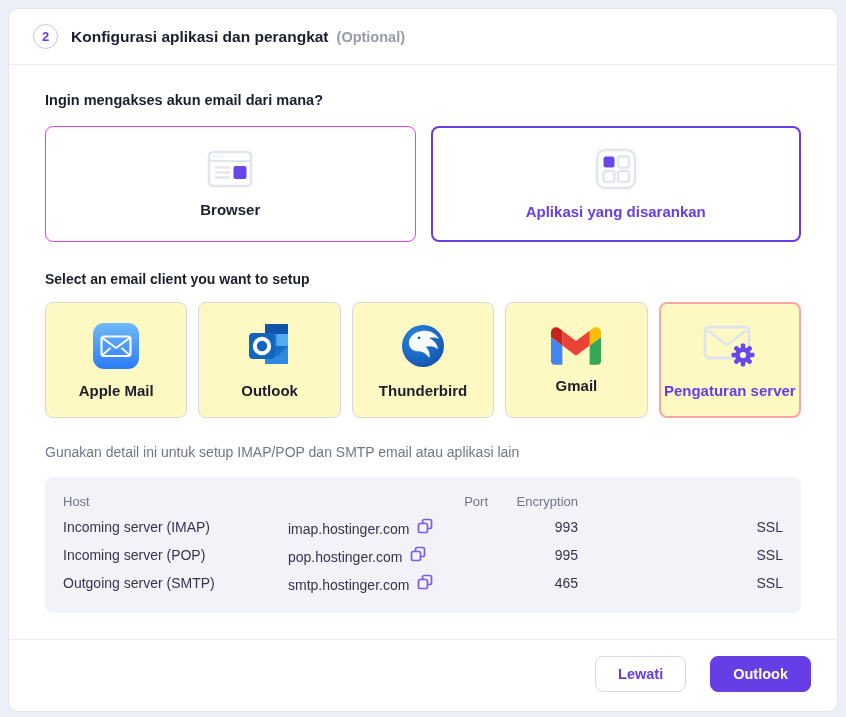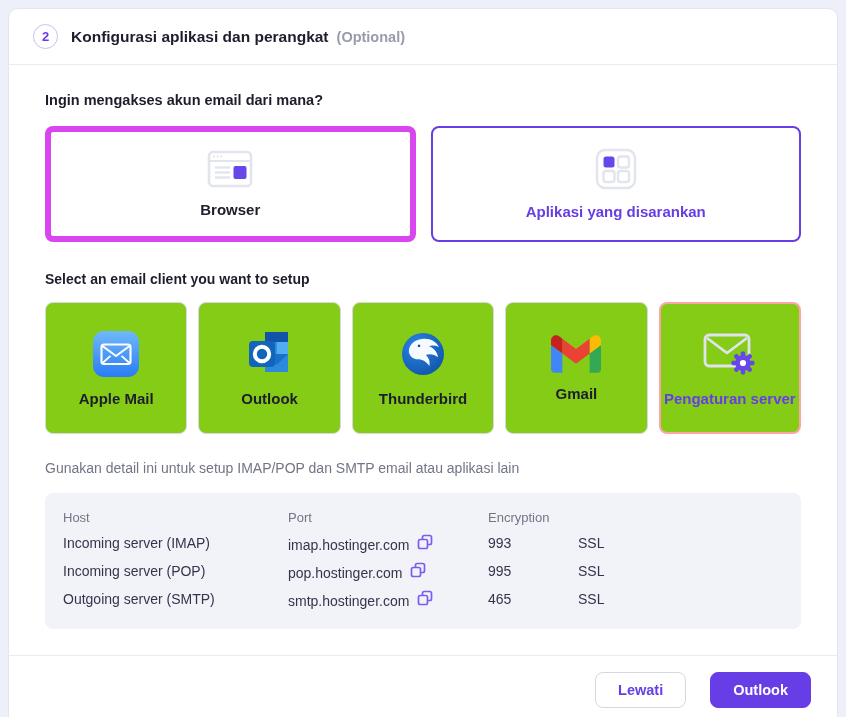--- a/index.html
+++ b/index.html
@@ -31,33 +31,33 @@
     flex: 0 0 auto;
   }
   .hdr-title { font-size: 15.5px; font-weight: bold; color: #1d1e2c; }
   .hdr-optional { font-size: 14.5px; font-weight: bold; color: #989caa; margin-left: -5px; }
   .divider { border-top: 1px solid #e9eaf3; }
   
   .content { padding: 27px 36px 26px 36px; flex: 1; }
   .question { font-size: 14.5px; font-weight: bold; margin-bottom: 18px; }
   .big-grid { display: grid; grid-template-columns: 1fr 1fr; gap: 15px; }
   .opt-card {
-    height: 116px; border: 6px solid #d946ef; border-radius: 8px;
+    height: 116px; border: 1px solid #d946ef; border-radius: 8px;
     background: #fff; cursor: pointer;
     display: flex; flex-direction: column; align-items: center; justify-content: center;
     gap: 13px;
   }
   .opt-card.selected { border: 2px solid #673de6; }
   .opt-label { font-size: 15px; font-weight: bold; color: #1d1e2c; }
   .opt-card.selected .opt-label { color: #673de6; }
   .section-label { font-size: 14px; font-weight: bold; margin: 29px 0 0 0; }
   .client-grid { display: grid; grid-template-columns: repeat(5, 1fr); gap: 11px; margin-top: 15px; }
   .client-card {
-    height: 132px; border: 1px solid #d5d8e2; border-radius: 8px;
-    background: #84cc16; cursor: pointer;
+    height: 116px; border: 1px solid #d5d8e2; border-radius: 8px;
+    background: #fef9c3; cursor: pointer;
     display: flex; flex-direction: column; align-items: center; justify-content: center;
     gap: 12px;
   }
   .client-card.selected { border: 2px solid #fca5a5; }
   .client-label { font-size: 15px; font-weight: bold; color: #1d1e2c; }
   .client-card.selected .client-label { color: #673de6; }
   .desc { color: #727586; font-size: 14px; margin-top: 26px; }
   
   .tbl {
     margin-top: 17px;
@@ -66,21 +66,21 @@
     padding: 12px 18px 16px 18px;
   }
   .tbl-row {
     display: grid;
     grid-template-columns: 225px 200px 90px 1fr;
     align-items: center;
     min-height: 28px;
   }
   .tbl-head { color: #727586; font-size: 13px; min-height: 24px; }
   .tbl-cell { font-size: 14px; color: #36344d; }
-  .t-right { text-align: left; }
+  .t-right { text-align: right; }
   .host-cell { display: flex; align-items: flex-end; gap: 8px; }
   .copy-btn { background: none; border: none; cursor: pointer; padding: 0; display: flex; align-items: center; }
   
   .footer {
     padding: 16px 26px 19px 26px;
     display: flex; justify-content: flex-end; gap: 24px;
   }
   .btn {
     font-family: inherit;
     font-size: 14.5px; font-weight: bold;

